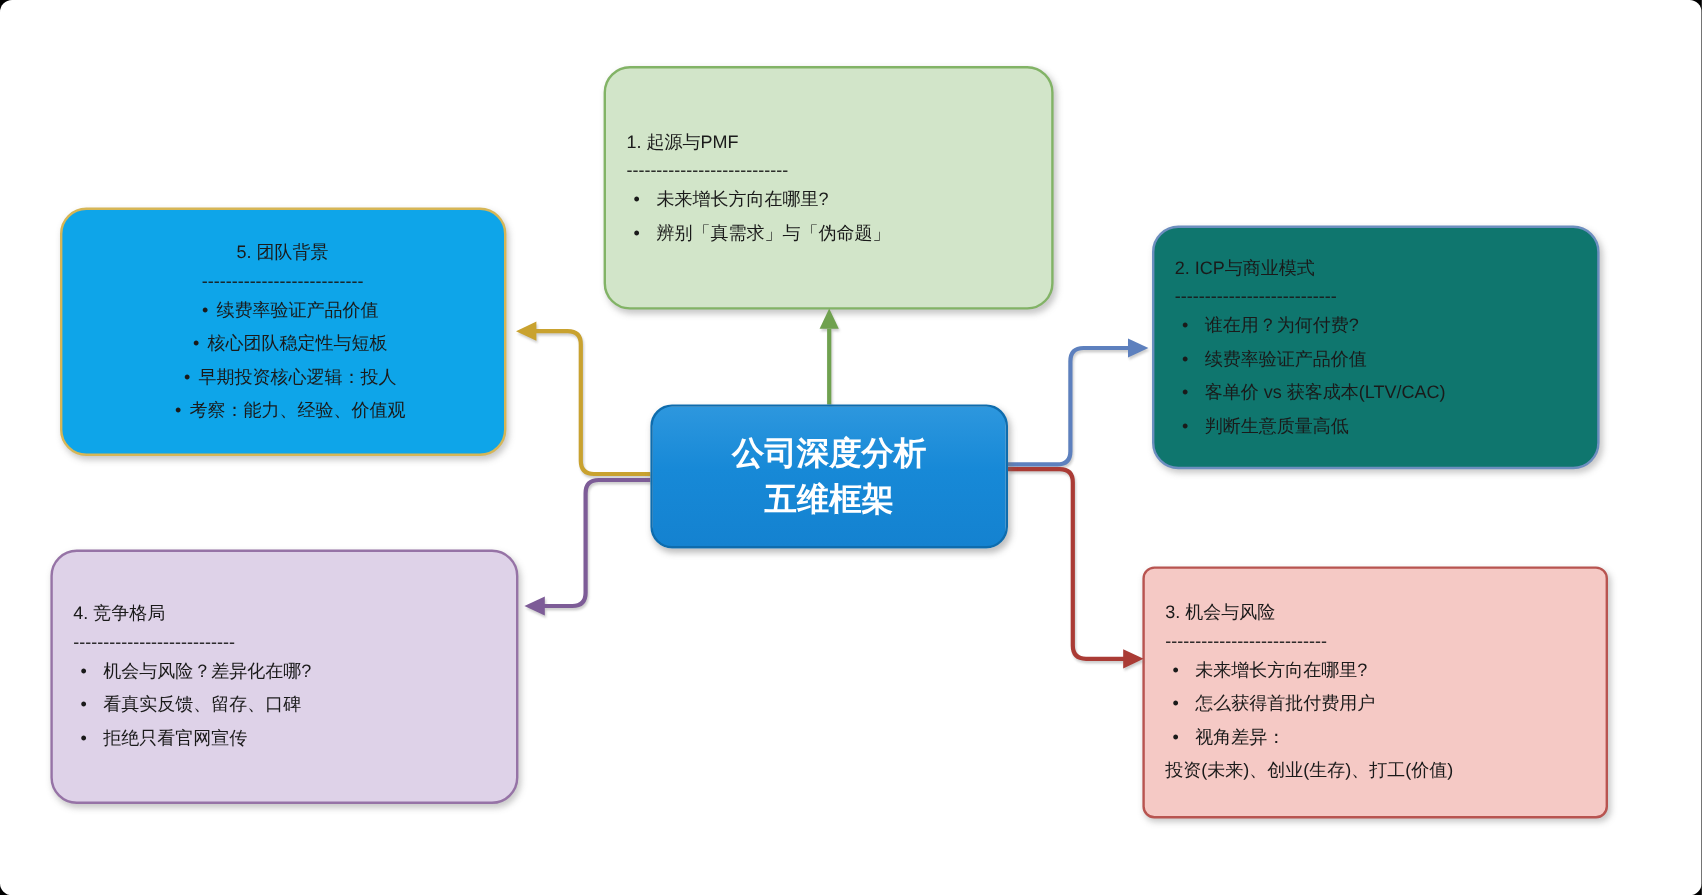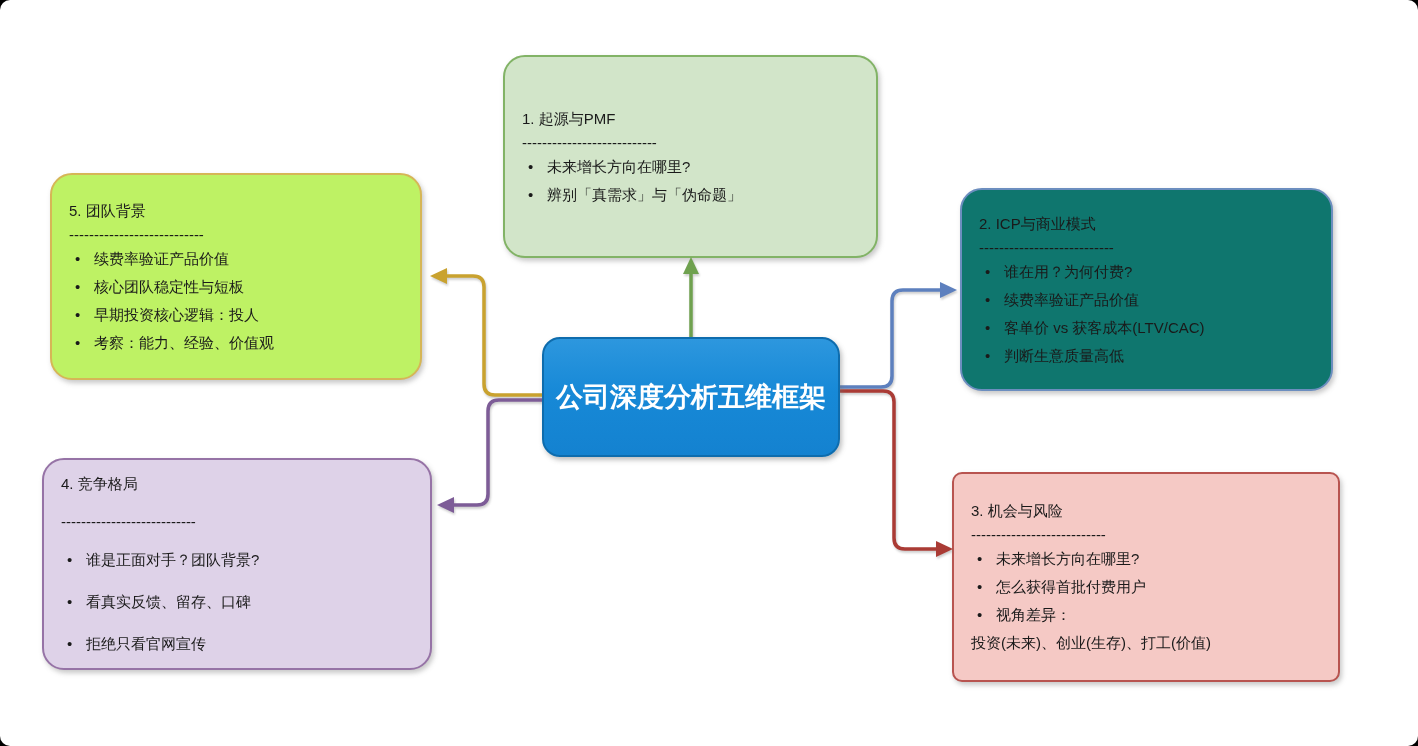--- a/index.html
+++ b/index.html
@@ -62,21 +62,21 @@
     position: absolute;
     left: 542px; top: 337px;
     width: 298px; height: 120px;
     z-index: 4;
     box-sizing: border-box;
     border: 2.5px solid #0E6CAD;
     border-radius: 18px;
     background: linear-gradient(180deg, #2D97DE 0%, #1789D7 45%, #1482D0 100%);
     box-shadow: 2px 3px 5px rgba(110,110,110,0.45);
     display: flex;
-    flex-direction: row;
+    flex-direction: column;
     align-items: center;
     justify-content: center;
     color: #ffffff;
     font-size: 27px;
     font-weight: 700;
     line-height: 38px;
     text-align: center;
   }
 </style>
 </head>
@@ -130,29 +130,29 @@
 
   <div class="node" id="box-red" style="background: rgb(245, 201, 197); border-color: rgb(184, 84, 80);">
     <div class="node-title">3. 机会与风险</div>
     <div class="node-sep">---------------------------</div>
     <div class="bullet-line"><span class="bullet-marker">•</span><span>未来增长方向在哪里?</span></div>
     <div class="bullet-line"><span class="bullet-marker">•</span><span>怎么获得首批付费用户</span></div>
     <div class="bullet-line"><span class="bullet-marker">•</span><span>视角差异：</span></div>
     <div class="footer-line">投资(未来)、创业(生存)、打工(价值)</div>
   </div>
 
-  <div class="node" id="box-purple" style="background: rgb(222, 210, 232); border-color: rgb(150, 115, 166); gap: 14px;">
+  <div class="node" id="box-purple" style="background: rgb(222, 210, 232); border-color: rgb(150, 115, 166);">
     <div class="node-title">4. 竞争格局</div>
     <div class="node-sep">---------------------------</div>
-    <div class="bullet-line"><span class="bullet-marker">•</span><span>谁是正面对手？团队背景?</span></div>
+    <div class="bullet-line"><span class="bullet-marker">•</span><span>机会与风险？差异化在哪?</span></div>
     <div class="bullet-line"><span class="bullet-marker">•</span><span>看真实反馈、留存、口碑</span></div>
     <div class="bullet-line"><span class="bullet-marker">•</span><span>拒绝只看官网宣传</span></div>
   </div>
 
-  <div class="node" id="box-yellow" style="background: #bef264; border-color: rgb(214, 182, 86);">
+  <div class="node" id="box-yellow" style="background: #0ea5e9; border-color: rgb(214, 182, 86); text-align: center;">
     <div class="node-title">5. 团队背景</div>
     <div class="node-sep">---------------------------</div>
     <div class="bullet-line"><span class="bullet-marker">•</span><span>续费率验证产品价值</span></div>
     <div class="bullet-line"><span class="bullet-marker">•</span><span>核心团队稳定性与短板</span></div>
     <div class="bullet-line"><span class="bullet-marker">•</span><span>早期投资核心逻辑：投人</span></div>
     <div class="bullet-line"><span class="bullet-marker">•</span><span>考察：能力、经验、价值观</span></div>
   </div>
 
   <div id="center-node">
     <span>公司深度分析</span>

